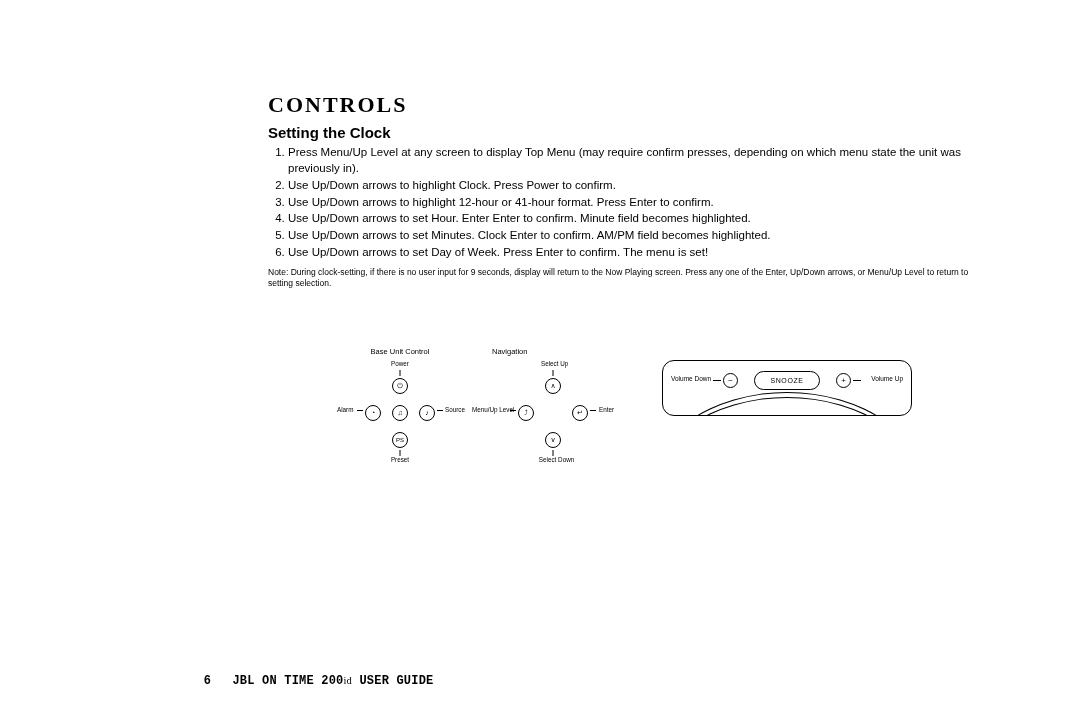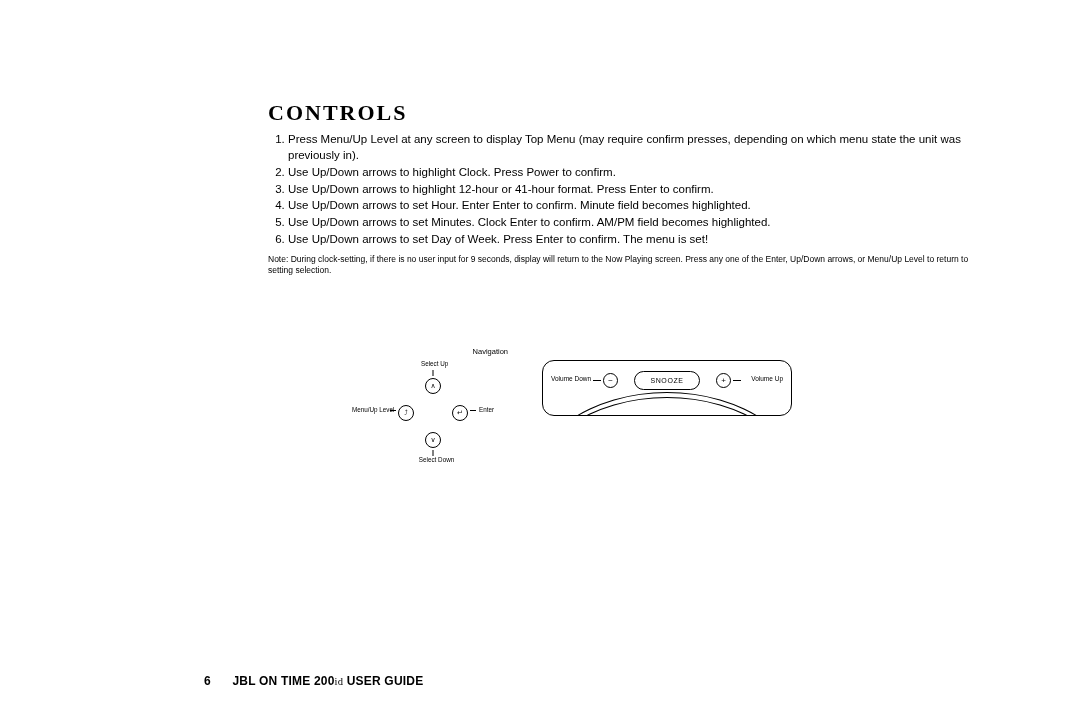--- a/index.html
+++ b/index.html
@@ -1,60 +1,79 @@
 <!DOCTYPE html>
 <html><head>
 <meta charset="utf-8">
 <style>
   html,body{margin:0;padding:0;background:#fff;color:#000;font-family:Helvetica,Arial,sans-serif}
   body{width:1080px;height:726px;position:relative;overflow:hidden}
   .page{position:absolute;left:268px;top:92px;right:80px}
-  h1{font-family:Georgia,"Times New Roman",serif;font-size:22px;font-weight:900;letter-spacing:2px;margin:8px 0 6px 0}
+  h1{font-family:Georgia,"Times New Roman",serif;font-size:22px;font-weight:900;letter-spacing:2px;margin:0 0 6px 0}
   h2{font-family:Helvetica,Arial,sans-serif;font-size:15px;font-weight:700;margin:0 0 4px 0}
   ol.steps{font-size:11.5px;line-height:1.38;margin:0 20px 6px 0;padding-left:20px}
   ol.steps li{margin:0 0 1px 0}
   .note{font-size:8.5px;line-height:1.35;margin:4px 20px 0 0}
   .diagrams{position:absolute;left:340px;top:348px;display:flex;align-items:flex-start}
   .cluster{position:relative;font-size:6.5px;line-height:1}
   .cluster .title{font-size:7.5px;margin-bottom:4px;text-align:left}
   .pad{position:relative;width:78px;height:78px;margin:0 auto}
   .btn{position:absolute;width:16px;height:16px;border:1px solid #000;border-radius:50%;display:flex;align-items:center;justify-content:center;font-size:7px;box-sizing:border-box;background:#fff}
   .lbl{position:absolute;font-size:6.3px;white-space:nowrap}
   .tick{position:absolute;background:#000}
   .device{position:relative;width:250px;height:56px;border:1px solid #000;border-radius:12px;box-sizing:border-box;margin-top:12px;overflow:hidden}
   .device .vbtn{position:absolute;top:12px;width:15px;height:15px;border:1px solid #000;border-radius:50%;display:flex;align-items:center;justify-content:center;font-size:8px;box-sizing:border-box}
   .snooze{position:absolute;top:10px;left:50%;transform:translateX(-50%);width:66px;height:19px;border:1px solid #000;border-radius:10px;display:flex;align-items:center;justify-content:center;font-size:7px;letter-spacing:0.6px;box-sizing:border-box}
   .device .arc{position:absolute;left:-6%;right:-6%;top:30px;height:120px;border:1px solid #000;border-radius:56% 56% 0 0/110px 110px 0 0;box-sizing:border-box}
   .dlbl{position:absolute;font-size:6.5px;white-space:nowrap}
   .footer{position:absolute;left:204px;bottom:38px;font-family:Helvetica,Arial,sans-serif;font-size:12px;font-weight:900;letter-spacing:0.2px}
   .footer .pn{display:inline-block;margin-right:18px}
-  .footer .ft{font-family:Liberation Sans, sans-serif}
+  .footer .ft{font-family:Liberation Mono, monospace}
   .footer .id{font-family:Georgia,"Times New Roman",serif;font-size:10.5px;font-weight:400;text-transform:lowercase}
 </style>
 </head>
 <body>
 
 <div class="page">
   <h1>CONTROLS</h1>
+  <h2>Setting the Clock</h2>
   <ol class="steps">
     <li>Press Menu/Up Level at any screen to display Top Menu (may require confirm presses, depending on which menu state the unit was previously in).</li>
     <li>Use Up/Down arrows to highlight Clock. Press Power to confirm.</li>
     <li>Use Up/Down arrows to highlight 12-hour or 41-hour format. Press Enter to confirm.</li>
     <li>Use Up/Down arrows to set Hour. Enter Enter to confirm. Minute field becomes highlighted.</li>
     <li>Use Up/Down arrows to set Minutes. Clock Enter to confirm. AM/PM field becomes highlighted.</li>
     <li>Use Up/Down arrows to set Day of Week. Press Enter to confirm. The menu is set!</li>
   </ol>
   <div class="note">Note: During clock-setting, if there is no user input for 9 seconds, display will return to the Now Playing screen. Press any one of the Enter, Up/Down arrows, or Menu/Up Level to return to setting selection.</div>
 </div>
 
 <div class="diagrams">
 
+  <div class="cluster" style="width:120px">
+    <div class="title" style="text-align:center">Base Unit Control</div>
+    <div class="lbl" style="left:50%;top:13px;transform:translateX(-50%)">Power</div>
+    <div class="pad" style="margin-top:18px">
+      <div class="tick" style="left:50%;top:-4px;width:1px;height:6px;transform:translateX(-50%)"></div>
+      <div class="btn" style="left:50%;top:4px;transform:translateX(-50%)">⏻</div>
+      <div class="lbl" style="left:-24px;top:33px">Alarm</div>
+      <div class="tick" style="left:-4px;top:36px;width:6px;height:1px"></div>
+      <div class="btn" style="left:4px;top:50%;transform:translateY(-50%)">◔</div>
+      <div class="btn" style="left:50%;top:50%;transform:translate(-50%,-50%)">♫</div>
+      <div class="lbl" style="right:-26px;top:33px">Source</div>
+      <div class="tick" style="right:-4px;top:36px;width:6px;height:1px"></div>
+      <div class="btn" style="right:4px;top:50%;transform:translateY(-50%)">♪</div>
+      <div class="tick" style="left:50%;bottom:-4px;width:1px;height:6px;transform:translateX(-50%)"></div>
+      <div class="btn" style="left:50%;bottom:4px;transform:translateX(-50%);font-size:6px">PS</div>
+    </div>
+    <div class="lbl" style="left:50%;bottom:-12px;transform:translateX(-50%)">Preset</div>
+  </div>
 
   <div class="cluster" style="width:150px;margin-left:18px">
-    <div class="title" style="text-align:right;margin-left:14px">Navigation</div>
+    <div class="title" style="text-align:left;margin-left:14px">Navigation</div>
     <div class="lbl" style="left:50%;top:13px;transform:translateX(-44%)">Select Up</div>
     <div class="pad" style="margin-top:18px;margin-left:36px">
       <div class="tick" style="left:50%;top:-4px;width:1px;height:6px;transform:translateX(-50%)"></div>
       <div class="btn" style="left:50%;top:4px;transform:translateX(-50%)">∧</div>
       <div class="lbl" style="left:-42px;top:33px">Menu/Up Level</div>
       <div class="tick" style="left:-4px;top:36px;width:6px;height:1px"></div>
       <div class="btn" style="left:4px;top:50%;transform:translateY(-50%)">⤴</div>
       <div class="lbl" style="right:-22px;top:33px">Enter</div>
       <div class="tick" style="right:-4px;top:36px;width:6px;height:1px"></div>
       <div class="btn" style="right:4px;top:50%;transform:translateY(-50%)">↵</div>

